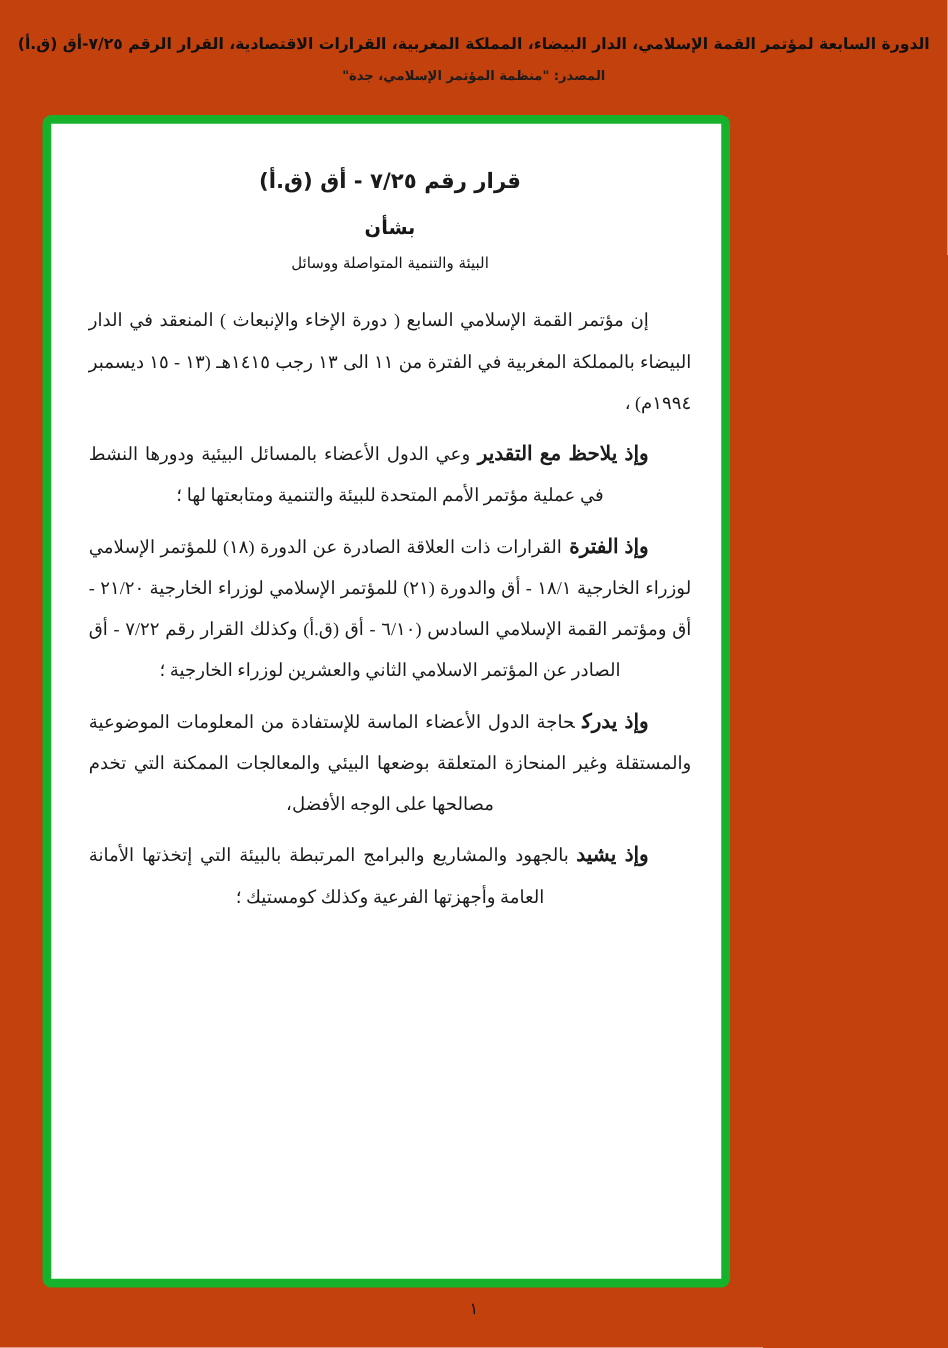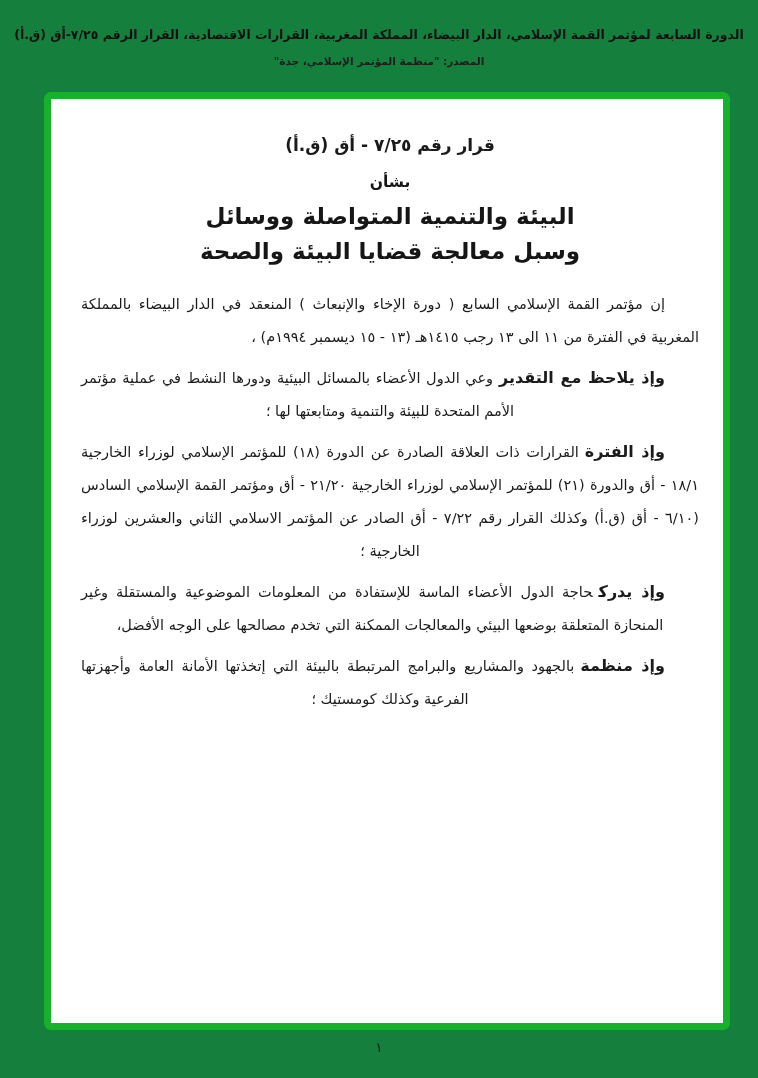--- a/index.html
+++ b/index.html
@@ -3,78 +3,79 @@
 <meta charset="utf-8">
 <style>
   html,body{margin:0;padding:0;background:#ffffff;}
   body{
     width:758px;height:1078px;
     font-family:"DejaVu Sans",sans-serif;
     color:#161616;
     position:relative;
     overflow:hidden;
   }
-  .page{position:relative;width:758px;height:1078px;background:#15803d;}
+  .page{position:relative;width:758px;height:1078px;background:#c2410c;}
 
   .header-line{
     position:absolute;top:27px;left:0;right:0;
     text-align:center;
     font-weight:bold;
     font-size:12.5px;
     white-space:nowrap;
     letter-spacing:0px;
     color:#101010;
   }
   .source-line{
     position:absolute;top:55px;left:0;right:0;
     text-align:center;
     font-weight:bold;
     font-size:10.5px;
     color:#1c1c1c;
   }
 
   .green-box{
     position:absolute;
-    left:44px;top:92px;
-    width:686px;height:938px;
+    left:34px;top:92px;
+    width:550px;height:938px;
     box-sizing:border-box;
     border:7px solid #17b22b;
     border-radius:7px;
     padding:30px 24px 0 30px;
     background:#ffffff;
   }
 
   .title-block{text-align:center;margin-top:6px;}
   .title-resnum{
     font-size:17px;
     font-weight:bold;
     margin-bottom:18px;
     color:#1a1a1a;
   }
   .title-regarding{
     font-size:15.5px;
     font-weight:bold;
     margin-bottom:12px;
   }
   .title-subject{
-    font-size:23px;
-    font-weight:bold;
+    font-size:12px;
+    font-weight:normal;
     margin-bottom:9px;
   }
 
   .doc-body{
     margin-top:24px;
     font-size:14.5px;
     line-height:33px;
     color:#1b1b1b;
   }
   .para{
     margin:0 0 7px 0;
     text-align:justify;
     text-indent:34px;
+    font-family:Liberation Serif, serif;
   }
   .para .lead{
     font-weight:bold;
     font-size:16px;
     margin-inline-end:6px;
     white-space:nowrap;
   }
   .last-right{text-align-last:right;}
   .last-center{text-align-last:center;}
   .last-left{text-align-last:left;}
@@ -95,21 +96,20 @@
   <div class="header-line">الدورة السابعة لمؤتمر القمة الإسلامي، الدار البيضاء، المملكة المغربية، القرارات الاقتصادية، القرار الرقم ٧/٢٥-أق (ق.أ)</div>
 
   <div class="source-line">المصدر:  "منظمة المؤتمر الإسلامي، جدة"</div>
 
   <div class="green-box" style="border-color: rgb(23, 178, 43);">
 
     <div class="title-block">
       <div class="title-resnum">قرار رقم ٧/٢٥ - أق (ق.أ)</div>
       <div class="title-regarding">بشأن</div>
       <div class="title-subject">البيئة والتنمية المتواصلة ووسائل</div>
-      <div class="title-subject">وسبل معالجة قضايا البيئة والصحة</div>
     </div>
 
     <div class="doc-body">
 
       <p class="para last-right">
         <span>إن مؤتمر القمة الإسلامي السابع ( دورة الإخاء والإنبعاث ) المنعقد في الدار البيضاء بالمملكة المغربية في الفترة من ١١ الى ١٣ رجب ١٤١٥هـ (١٣ - ١٥ ديسمبر ١٩٩٤م) ،</span>
       </p>
 
 
 
@@ -119,21 +119,21 @@
 
       <p class="para last-center">
         <span class="lead">وإذ الفترة</span><span>القرارات ذات العلاقة الصادرة عن الدورة (١٨) للمؤتمر الإسلامي لوزراء الخارجية ١٨/١ - أق والدورة (٢١) للمؤتمر الإسلامي لوزراء الخارجية ٢١/٢٠ - أق ومؤتمر القمة الإسلامي السادس (٦/١٠ - أق (ق.أ) وكذلك القرار رقم ٧/٢٢ - أق الصادر عن المؤتمر الاسلامي الثاني والعشرين لوزراء الخارجية ؛</span>
       </p>
 
       <p class="para last-center">
         <span class="lead">وإذ يدرك</span><span>حاجة الدول الأعضاء الماسة للإستفادة من المعلومات الموضوعية والمستقلة وغير المنحازة المتعلقة بوضعها البيئي والمعالجات الممكنة التي تخدم مصالحها على الوجه الأفضل،</span>
       </p>
 
       <p class="para last-center">
-        <span class="lead">وإذ منظمة</span><span>بالجهود والمشاريع والبرامج المرتبطة بالبيئة التي إتخذتها الأمانة العامة وأجهزتها الفرعية وكذلك كومستيك ؛</span>
+        <span class="lead">وإذ يشيد</span><span>بالجهود والمشاريع والبرامج المرتبطة بالبيئة التي إتخذتها الأمانة العامة وأجهزتها الفرعية وكذلك كومستيك ؛</span>
       </p>
 
 
     </div>
   </div>
 
   <div class="page-number">١</div>
 
 </div>
 

